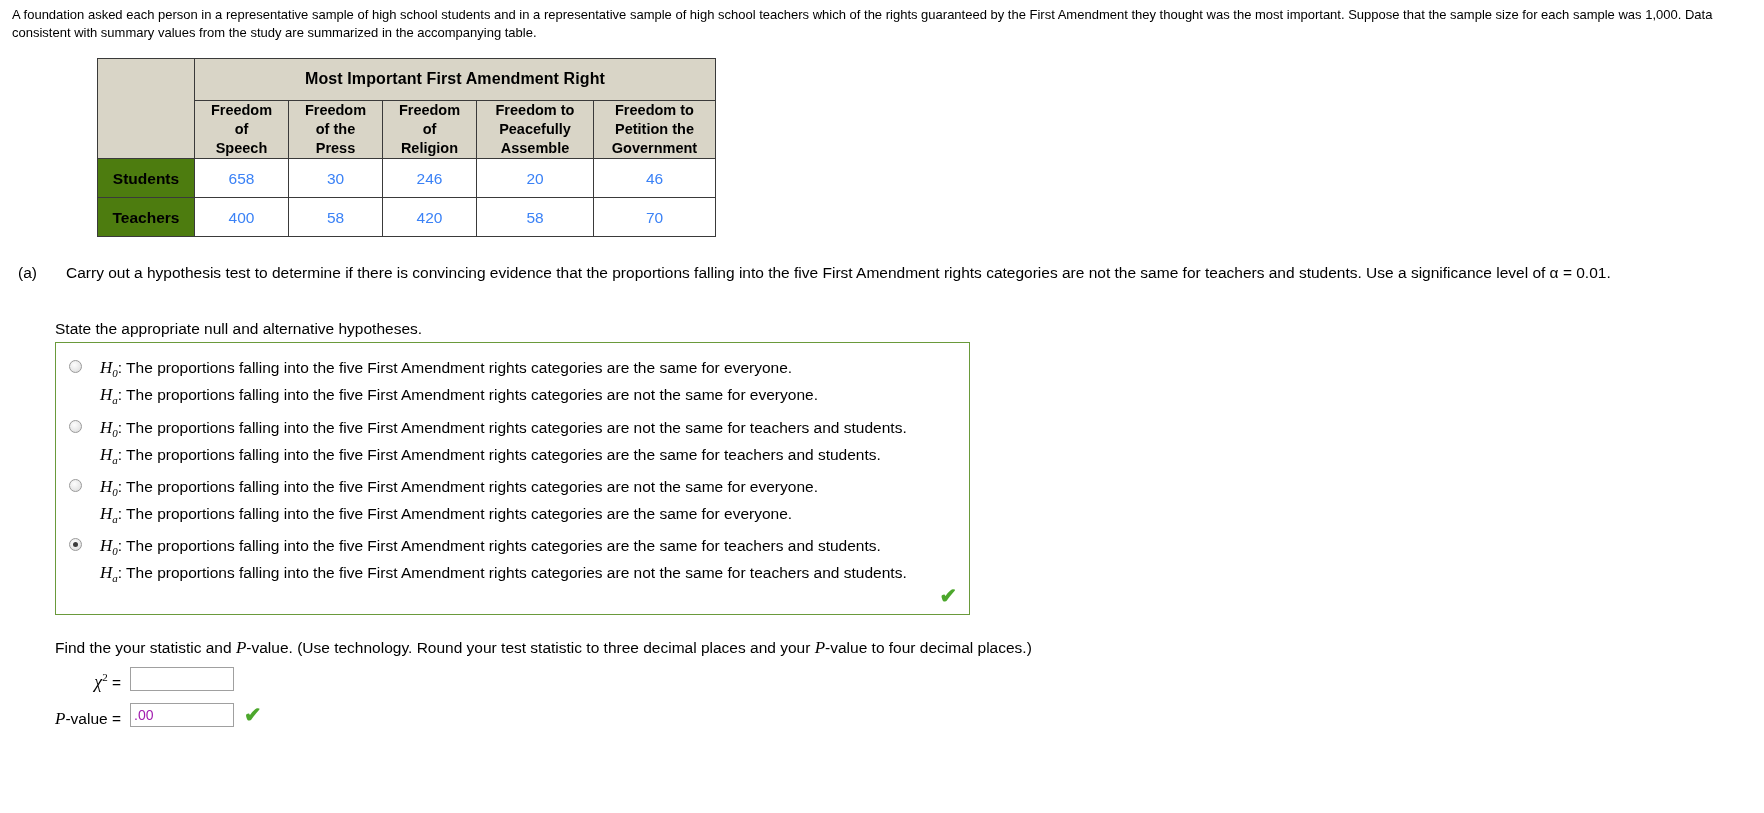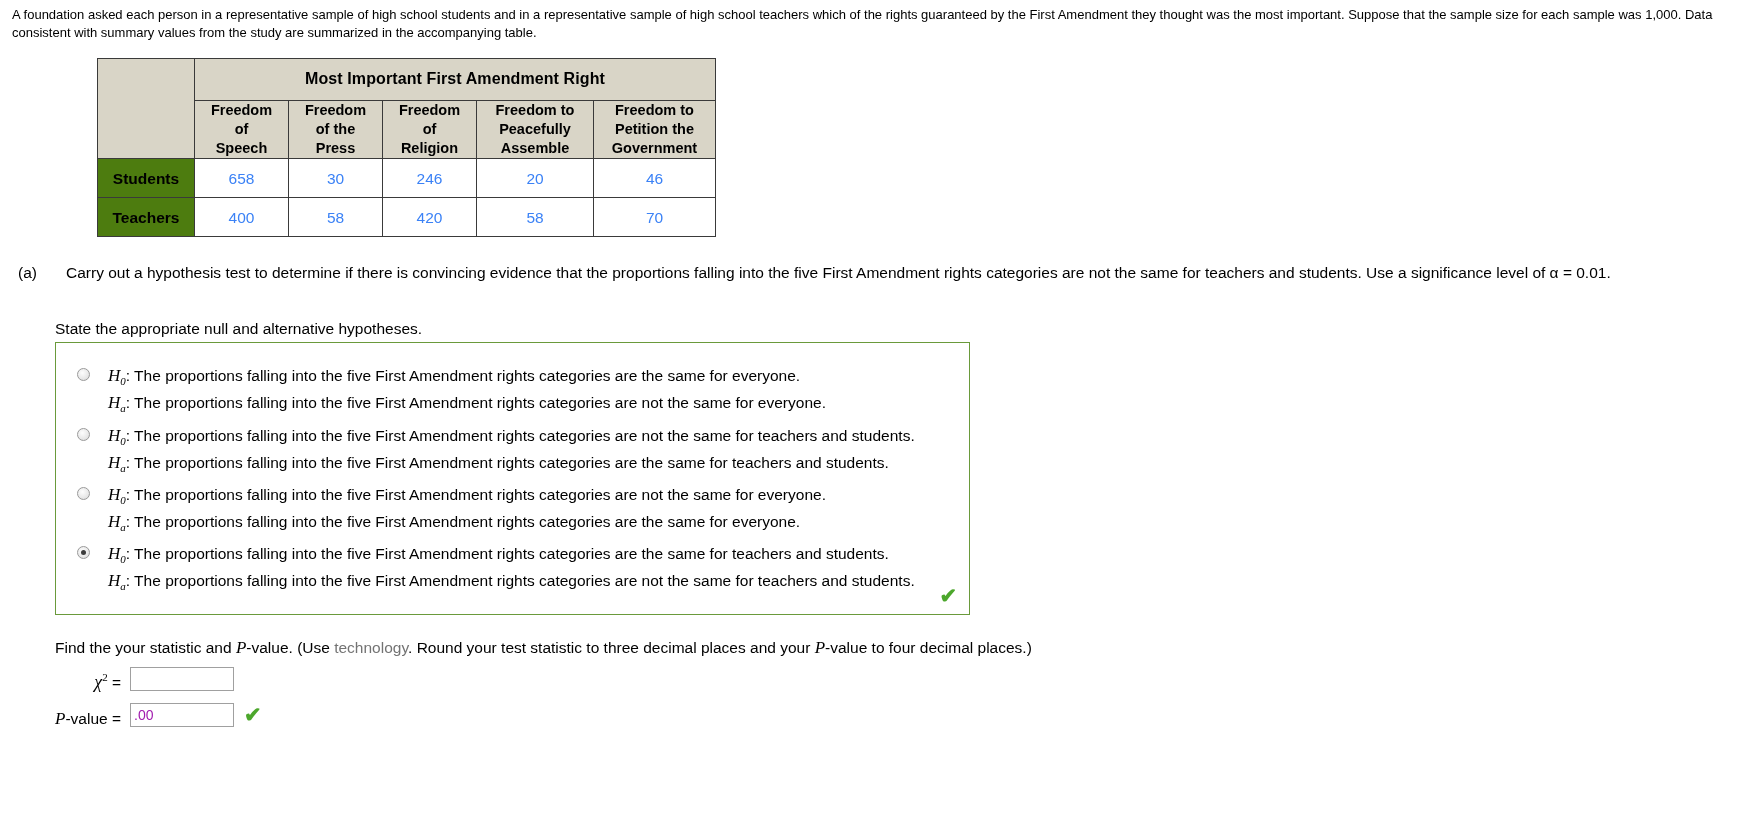--- a/index.html
+++ b/index.html
@@ -114,21 +114,21 @@
     left: 55px;
     top: 342px;
     width: 915px;
     height: 273px;
     border: 1px solid #6a9a3b;
     background: #ffffff;
   }
   .option {
     position: relative;
     padding: 0 0 0 44px;
-    margin: 8px;
+    margin: 0;
   }
   .opt1 { position: absolute; left: 0; top: 12px; }
   .opt2 { position: absolute; left: 0; top: 72px; }
   .opt3 { position: absolute; left: 0; top: 131px; }
   .opt4 { position: absolute; left: 0; top: 190px; }
 
   .radio {
     position: absolute;
     left: 13px;
     top: 5px;
@@ -171,21 +171,21 @@
   }
 
   
   .find-line {
     position: absolute;
     left: 55px;
     top: 636px;
     font-size: 15.5px;
     white-space: nowrap;
   }
-  .link { color: #737373; }
+  .link { color: #000000; }
   .italic-serif {
     font-family: "Liberation Serif", serif;
     font-style: italic;
     font-size: 17px;
   }
 
   .answers { position: absolute; left: 18px; top: 662px; }
   .ans-row {
     display: flex;
     align-items: center;

